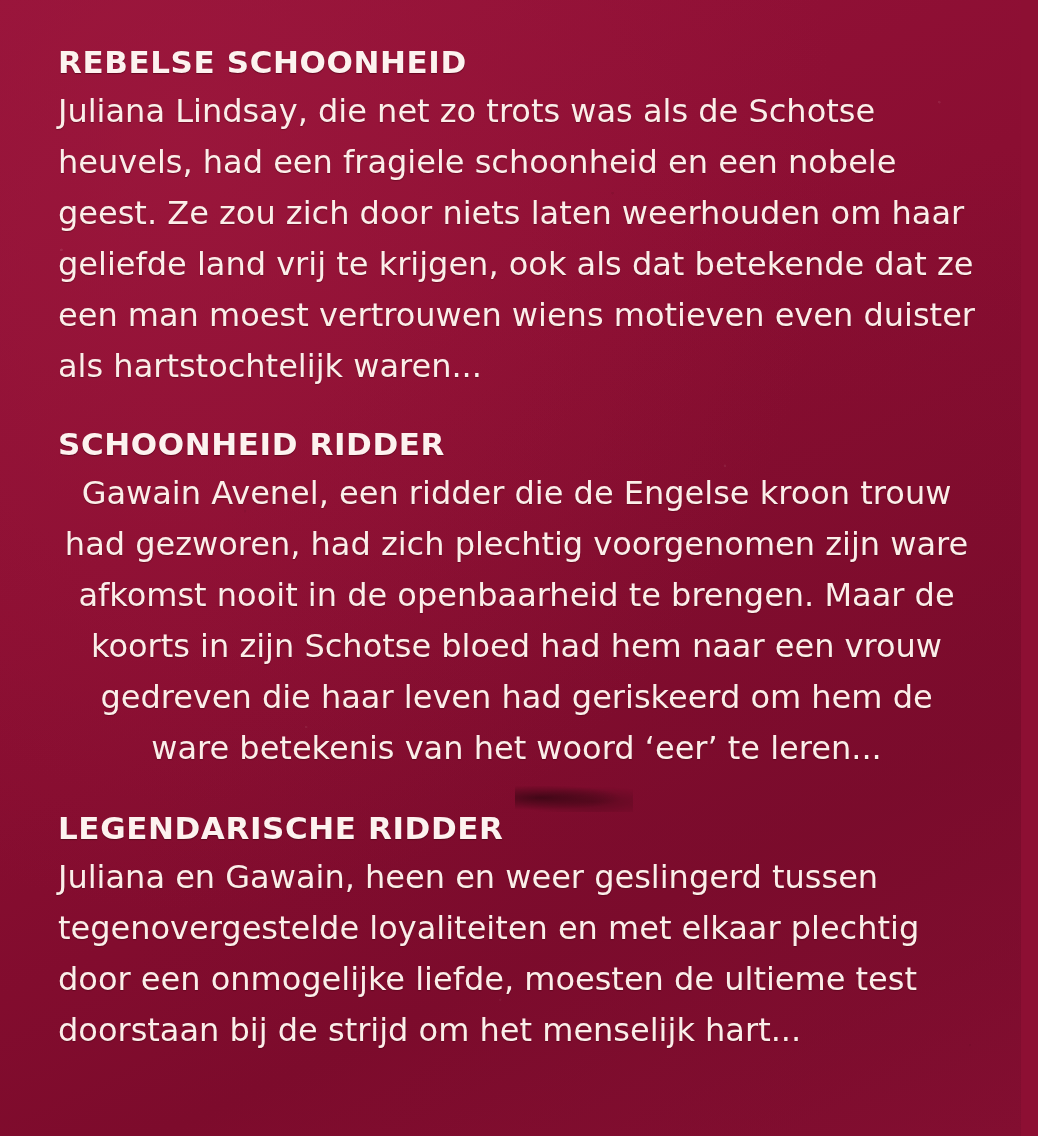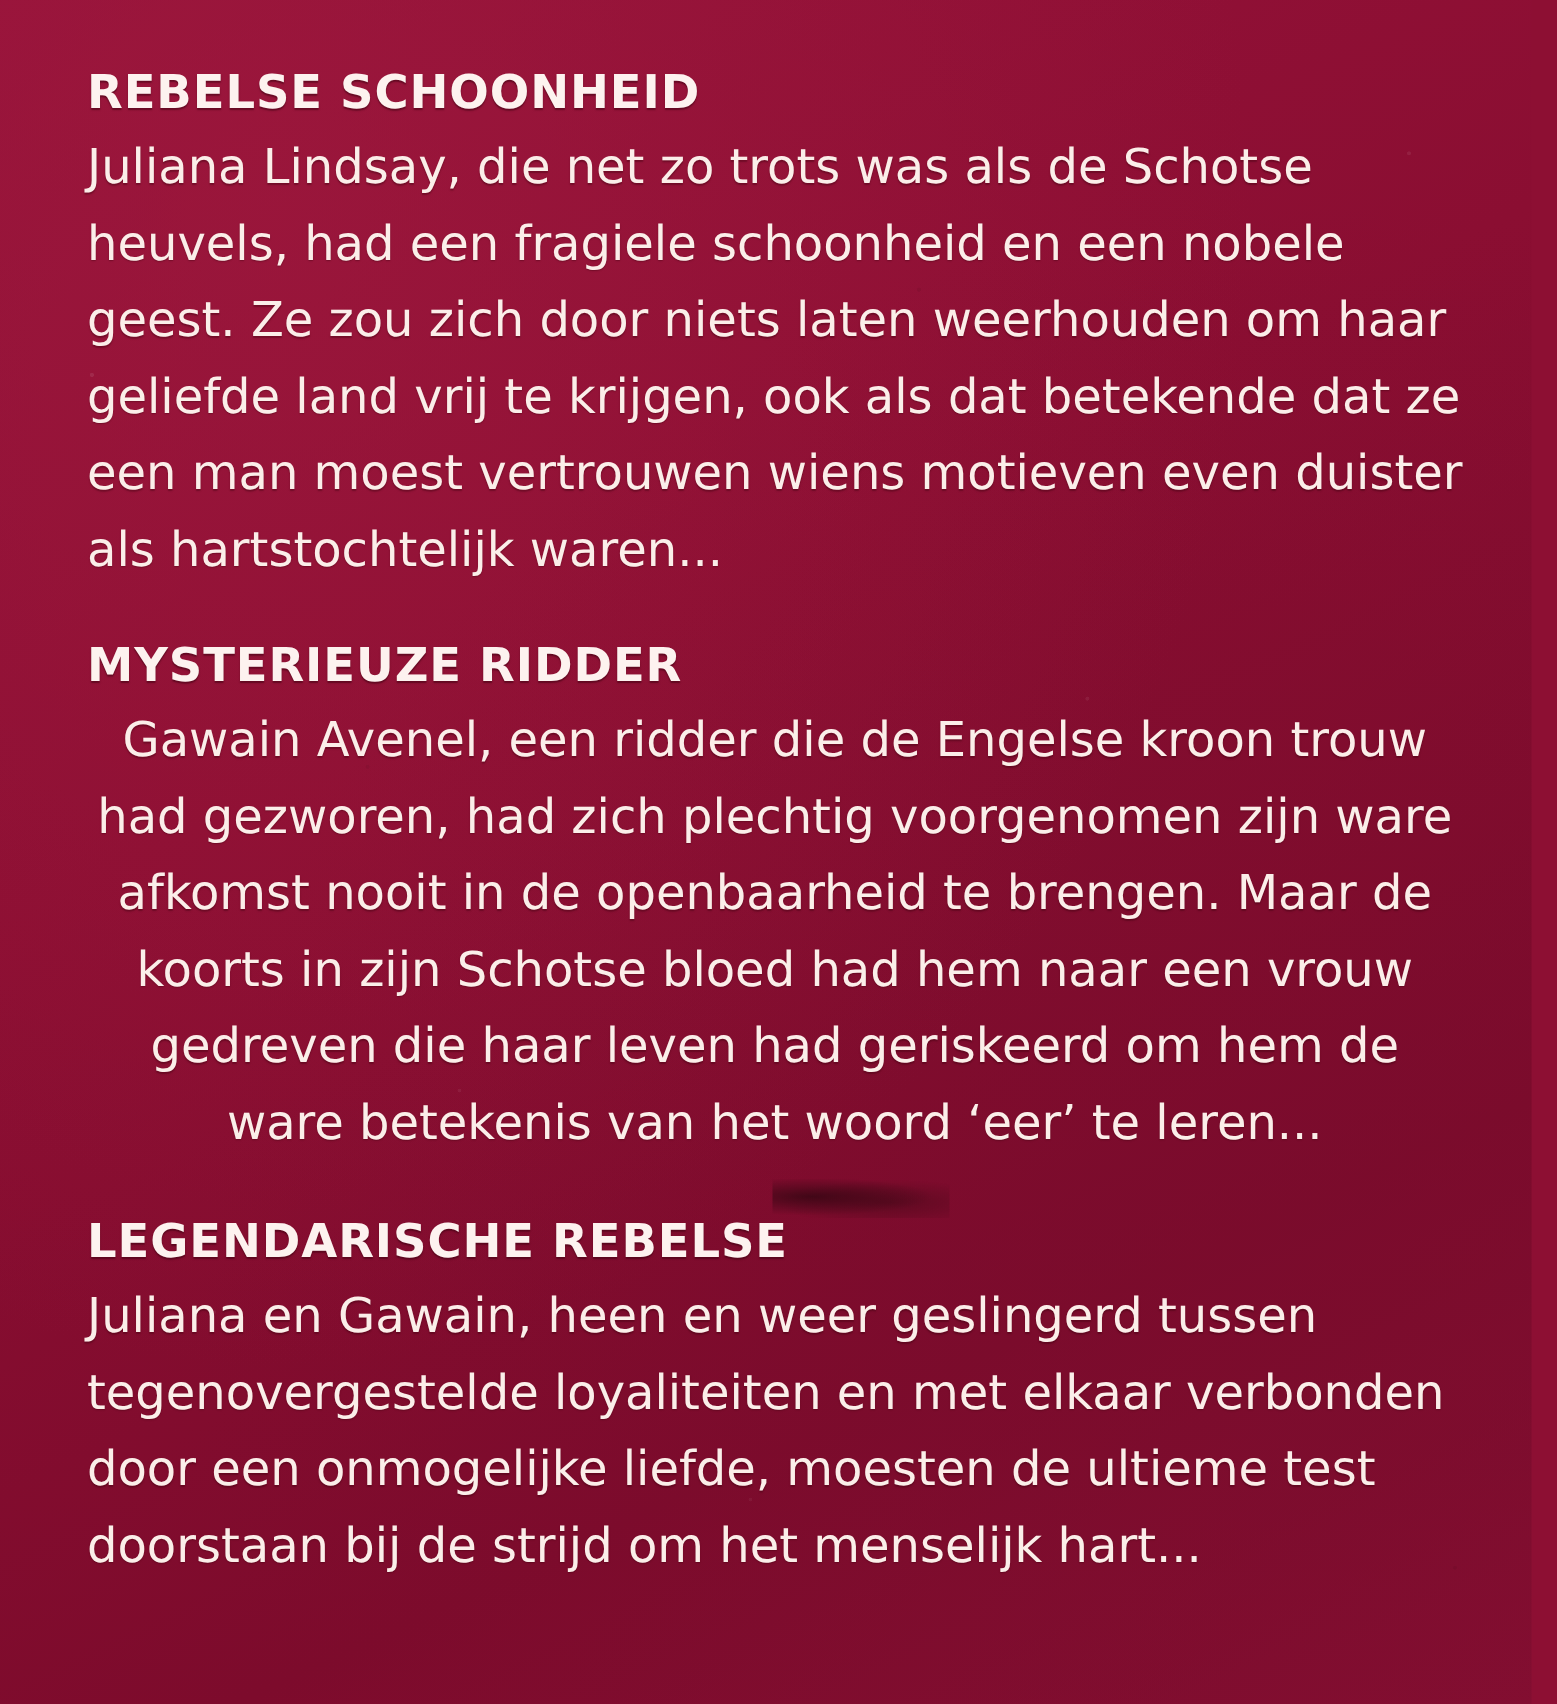--- a/index.html
+++ b/index.html
@@ -92,24 +92,24 @@
 <body>
 
 <div id="blurb-page">
 
   <div class="blurb-section" id="section-1">
     <h2 class="section-heading">REBELSE SCHOONHEID</h2>
     <p class="section-body">Juliana Lindsay, die net zo trots was als de Schotse heuvels, had een fragiele schoonheid en een nobele geest. Ze zou zich door niets laten weerhouden om haar geliefde land vrij te krijgen, ook als dat betekende dat ze een man moest vertrouwen wiens motieven even duister als hartstochtelijk waren...</p>
   </div>
 
   <div class="blurb-section" id="section-2">
-    <h2 class="section-heading">MYSTERIEUZE RIDDER</h2>
+    <h2 class="section-heading">SCHOONHEID RIDDER</h2>
     <p class="section-body">Gawain Avenel, een ridder die de Engelse kroon trouw had gezworen, had zich plechtig voorgenomen zijn ware afkomst nooit in de openbaarheid te brengen. Maar de koorts in zijn Schotse bloed had hem naar een vrouw gedreven die haar leven had geriskeerd om hem de ware betekenis van het woord ‘eer’ te leren...</p>
   </div>
 
   <div class="blurb-section" id="section-3">
-    <h2 class="section-heading">LEGENDARISCHE REBELSE</h2>
-    <p class="section-body">Juliana en Gawain, heen en weer geslingerd tussen tegenovergestelde loyaliteiten en met elkaar verbonden door een onmogelijke liefde, moesten de ultieme test doorstaan bij de strijd om het menselijk hart...</p>
+    <h2 class="section-heading">LEGENDARISCHE RIDDER</h2>
+    <p class="section-body">Juliana en Gawain, heen en weer geslingerd tussen tegenovergestelde loyaliteiten en met elkaar plechtig door een onmogelijke liefde, moesten de ultieme test doorstaan bij de strijd om het menselijk hart...</p>
   </div>
 
   <div id="smudge-mark"></div>
   <div id="grain-overlay"></div>
 </div>
 
 </body></html>

